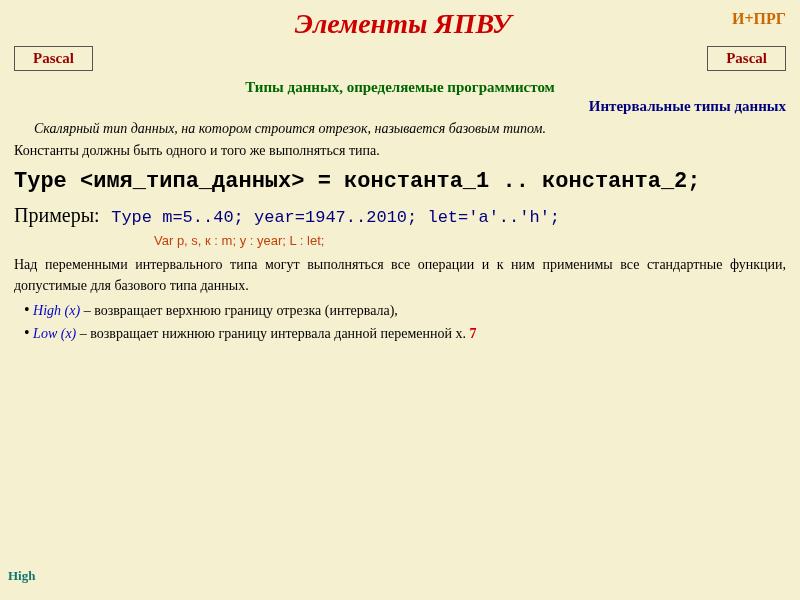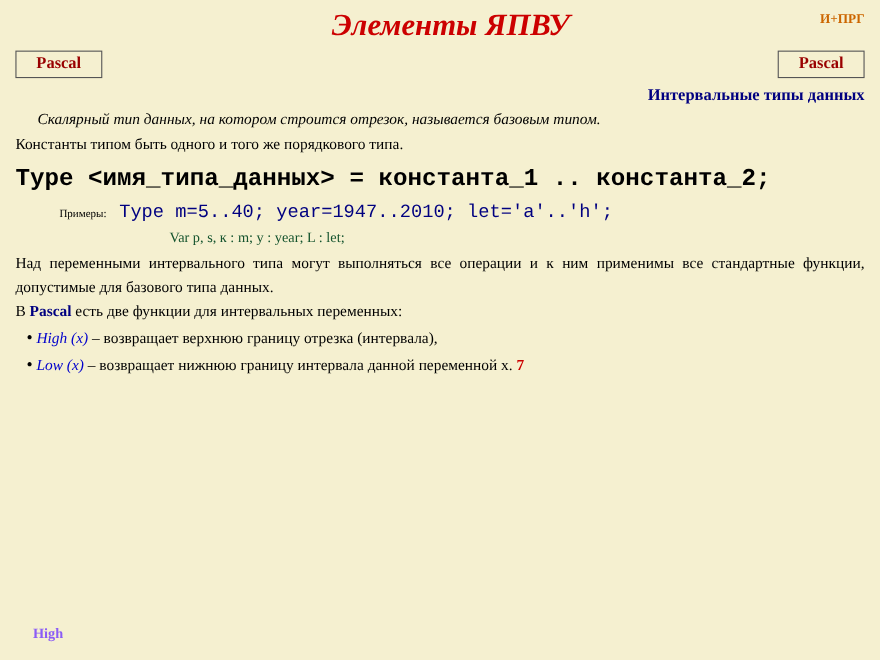--- a/index.html
+++ b/index.html
@@ -28,21 +28,21 @@
       flex: 1;
       text-align: center;
     }
     .main-title {
       font-size: 28px;
       font-weight: bold;
       color: #cc0000;
       font-style: italic;
     }
     .corner-label {
-      font-size: 12px;
+      font-size: 16px;
       color: #cc6600;
       font-weight: bold;
       white-space: nowrap;
       padding-top: 2px;
     }
     .pascal-boxes {
       display: flex;
       justify-content: space-between;
       margin-bottom: 8px;
     }
@@ -105,23 +105,23 @@
       font-size: 14px;
     }
     .example-line {
       margin-left: 40px;
       font-family: 'Courier New', monospace;
       font-size: 17px;
       color: #000080;
     }
     .example-line2 {
       margin-left: 100px;
-      font-family: Liberation Serif, serif;
+      font-family: Liberation Sans, sans-serif;
       font-size: 13px;
-      color: #14532d;
+      color: #c2410c;
     }
     .operations-para {
       margin-top: 4px;
       margin-bottom: 2px;
       text-align: justify;
     }
     .pascal-inline {
       color: #000080;
       font-weight: bold;
     }
@@ -139,73 +139,69 @@
       color: #0000cc;
       font-style: italic;
     }
     .page-num {
       color: #cc0000;
       font-weight: bold;
     }
     .bottom-label {
       position: absolute;
       bottom: 8px;
-      left: 30px;
+      left: 8px;
       font-size: 13px;
       font-weight: bold;
-      color: #8b5cf6;
+      color: #0f766e;
     }
   </style>
 </head>
 <body>
 
 <div class="main-container">
 
   <div class="top-bar">
     <div style="width:60px;"></div>
     <div class="title-area">
       <span class="main-title">Элементы  ЯПВУ</span>
     </div>
     <div class="corner-label">И+ПРГ</div>
   </div>
 
   <div class="pascal-boxes">
     <div class="pascal-box">Pascal</div>
     <div class="pascal-box">Pascal</div>
   </div>
 
+  <div class="section-heading">Типы данных, определяемые программистом</div>
 
   <div class="subsection-heading">Интервальные типы данных</div>
 
   <div class="content-block">
 
 
     <div class="scalar-para">
       <span>Скалярный тип данных, на котором строится отрезок, называется базовым типом.</span>
     </div>
 
-    <div class="constants-para">Константы типом быть одного и того же порядкового типа.</div>
+    <div class="constants-para">Константы должны быть одного и того же выполняться типа.</div>
 
     <div class="type-syntax">Type &lt;имя_типа_данных&gt; =  константа_1 .. константа_2;</div>
 
 
     <div>
-      <span style="margin-left:40px; font-size:10px;">Примеры:</span>
+      <span style="font-size:20px;">Примеры:</span>
       <span class="example-line" style="margin-left:8px;">Type m=5..40; year=1947..2010; let='a'..'h';</span>
       <br>
       <span class="example-line2" style="display:inline-block;margin-left:140px;">Var p, s, к : m;   y : year;  L : let;</span>
     </div>
 
     <div class="operations-para">Над переменными интервального типа могут выполняться все операции и к ним применимы все стандартные функции, допустимые для базового типа данных.</div>
 
-    <div class="functions-heading">
-      <span>В</span>
-      <span class="pascal-inline">Pascal</span>
-      <span>есть две функции для интервальных переменных:</span>
-    </div>
 
     <div class="bullet-item">
       <span class="bullet">•</span>
       <span class="highlight-blue">High (x)</span><span> – возвращает верхнюю границу отрезка (интервала),</span>
     </div>
 
     <div class="bullet-item">
       <span class="bullet">•</span>
       <span class="highlight-blue">Low (x)</span><span> – возвращает нижнюю границу интервала данной переменной x.</span>
       <span class="page-num">7</span>

